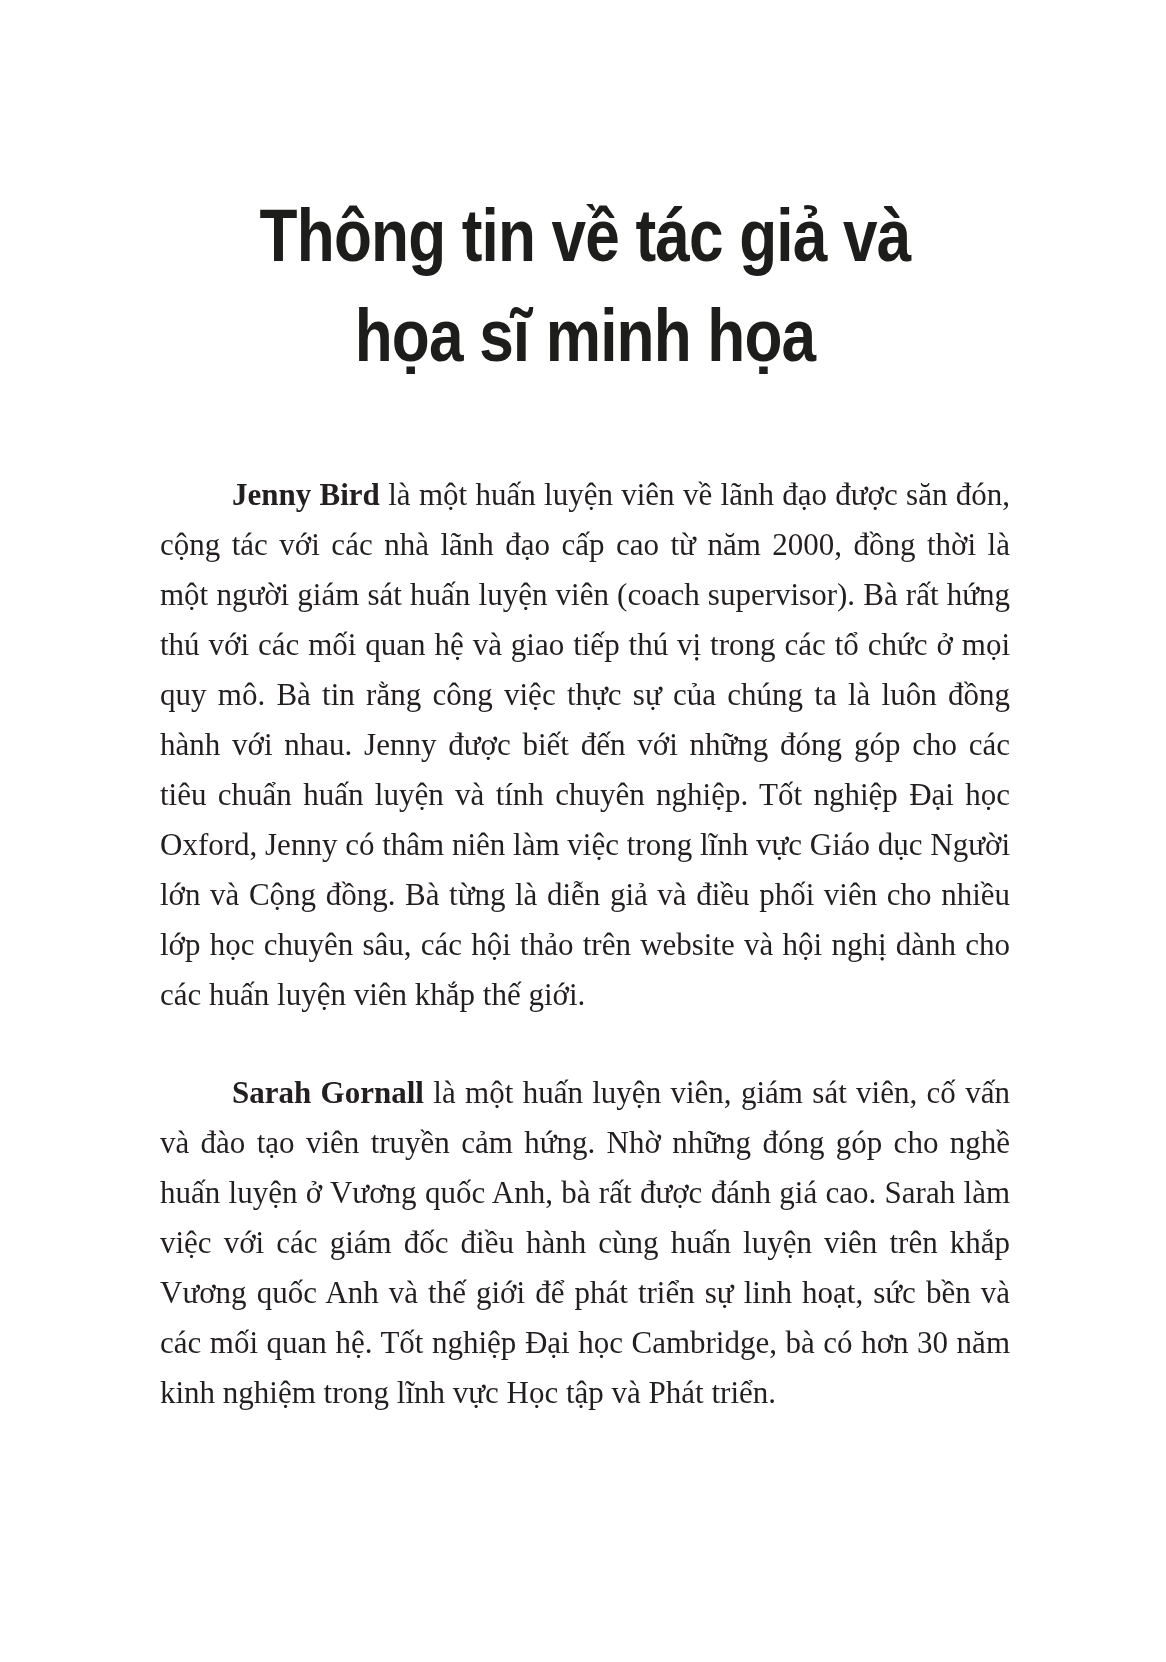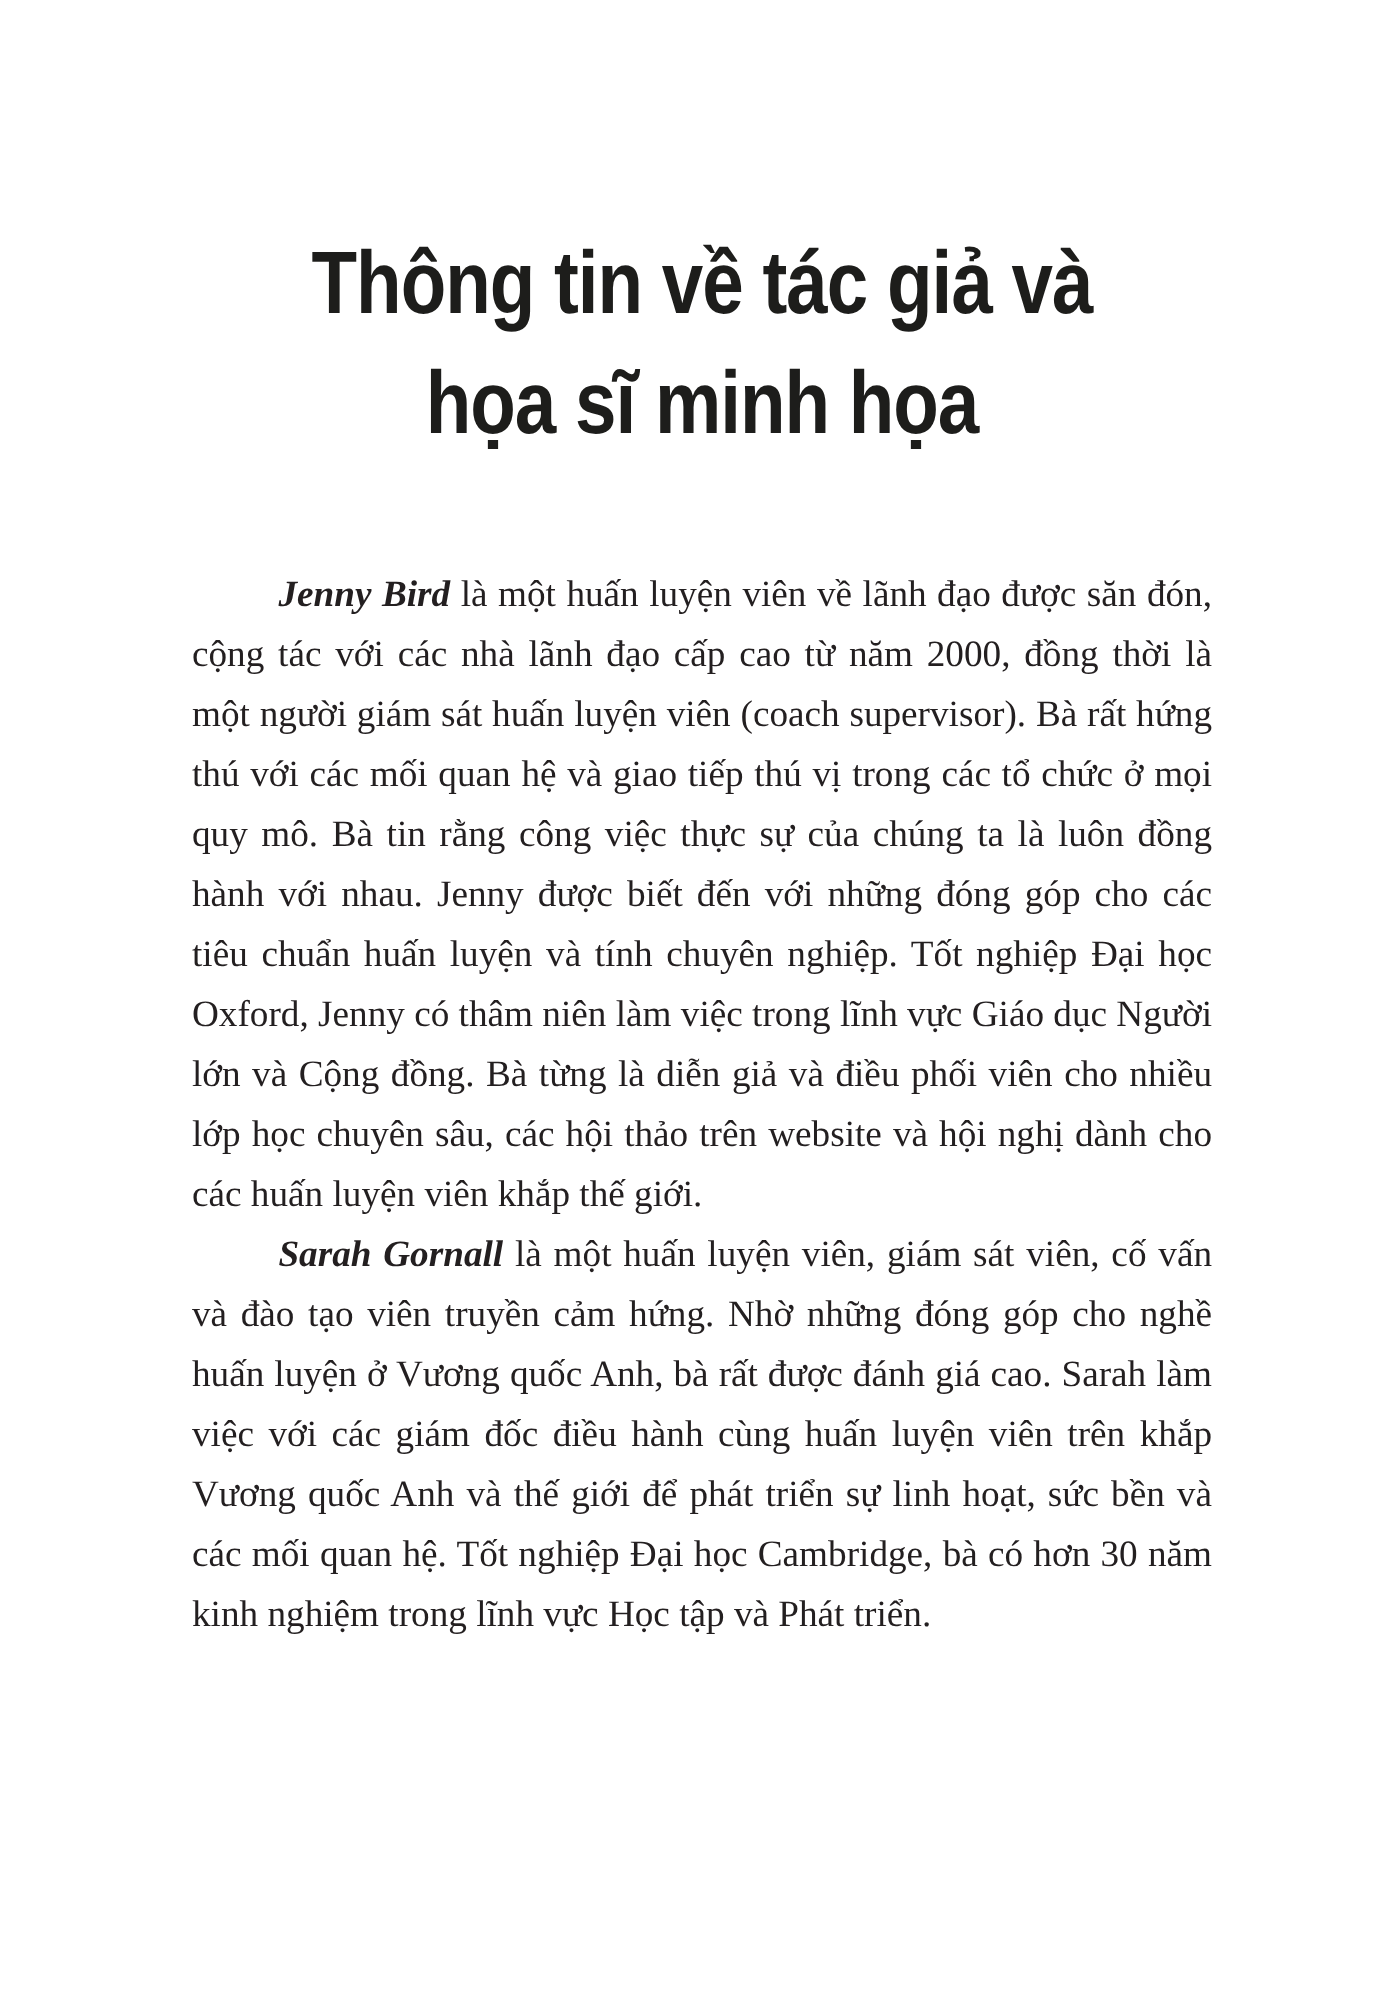--- a/index.html
+++ b/index.html
@@ -41,24 +41,24 @@
     font-size: 31px;
     line-height: 50px;
     text-align: justify;
     text-indent: 72px;
     color: #231f20;
   }
   .body-text p.first {
     margin-top: 84px;
   }
   .body-text p + p {
+    margin-top: 48px;
   }
   .body-text b {
     font-weight: 700;
-    font-style: italic;
   }
 </style>
 </head>
 <body>
 
 <div class="page">
   <div class="content">
 
     <h1 class="book-title">
       <span>Thông tin về tác giả và</span><br>

